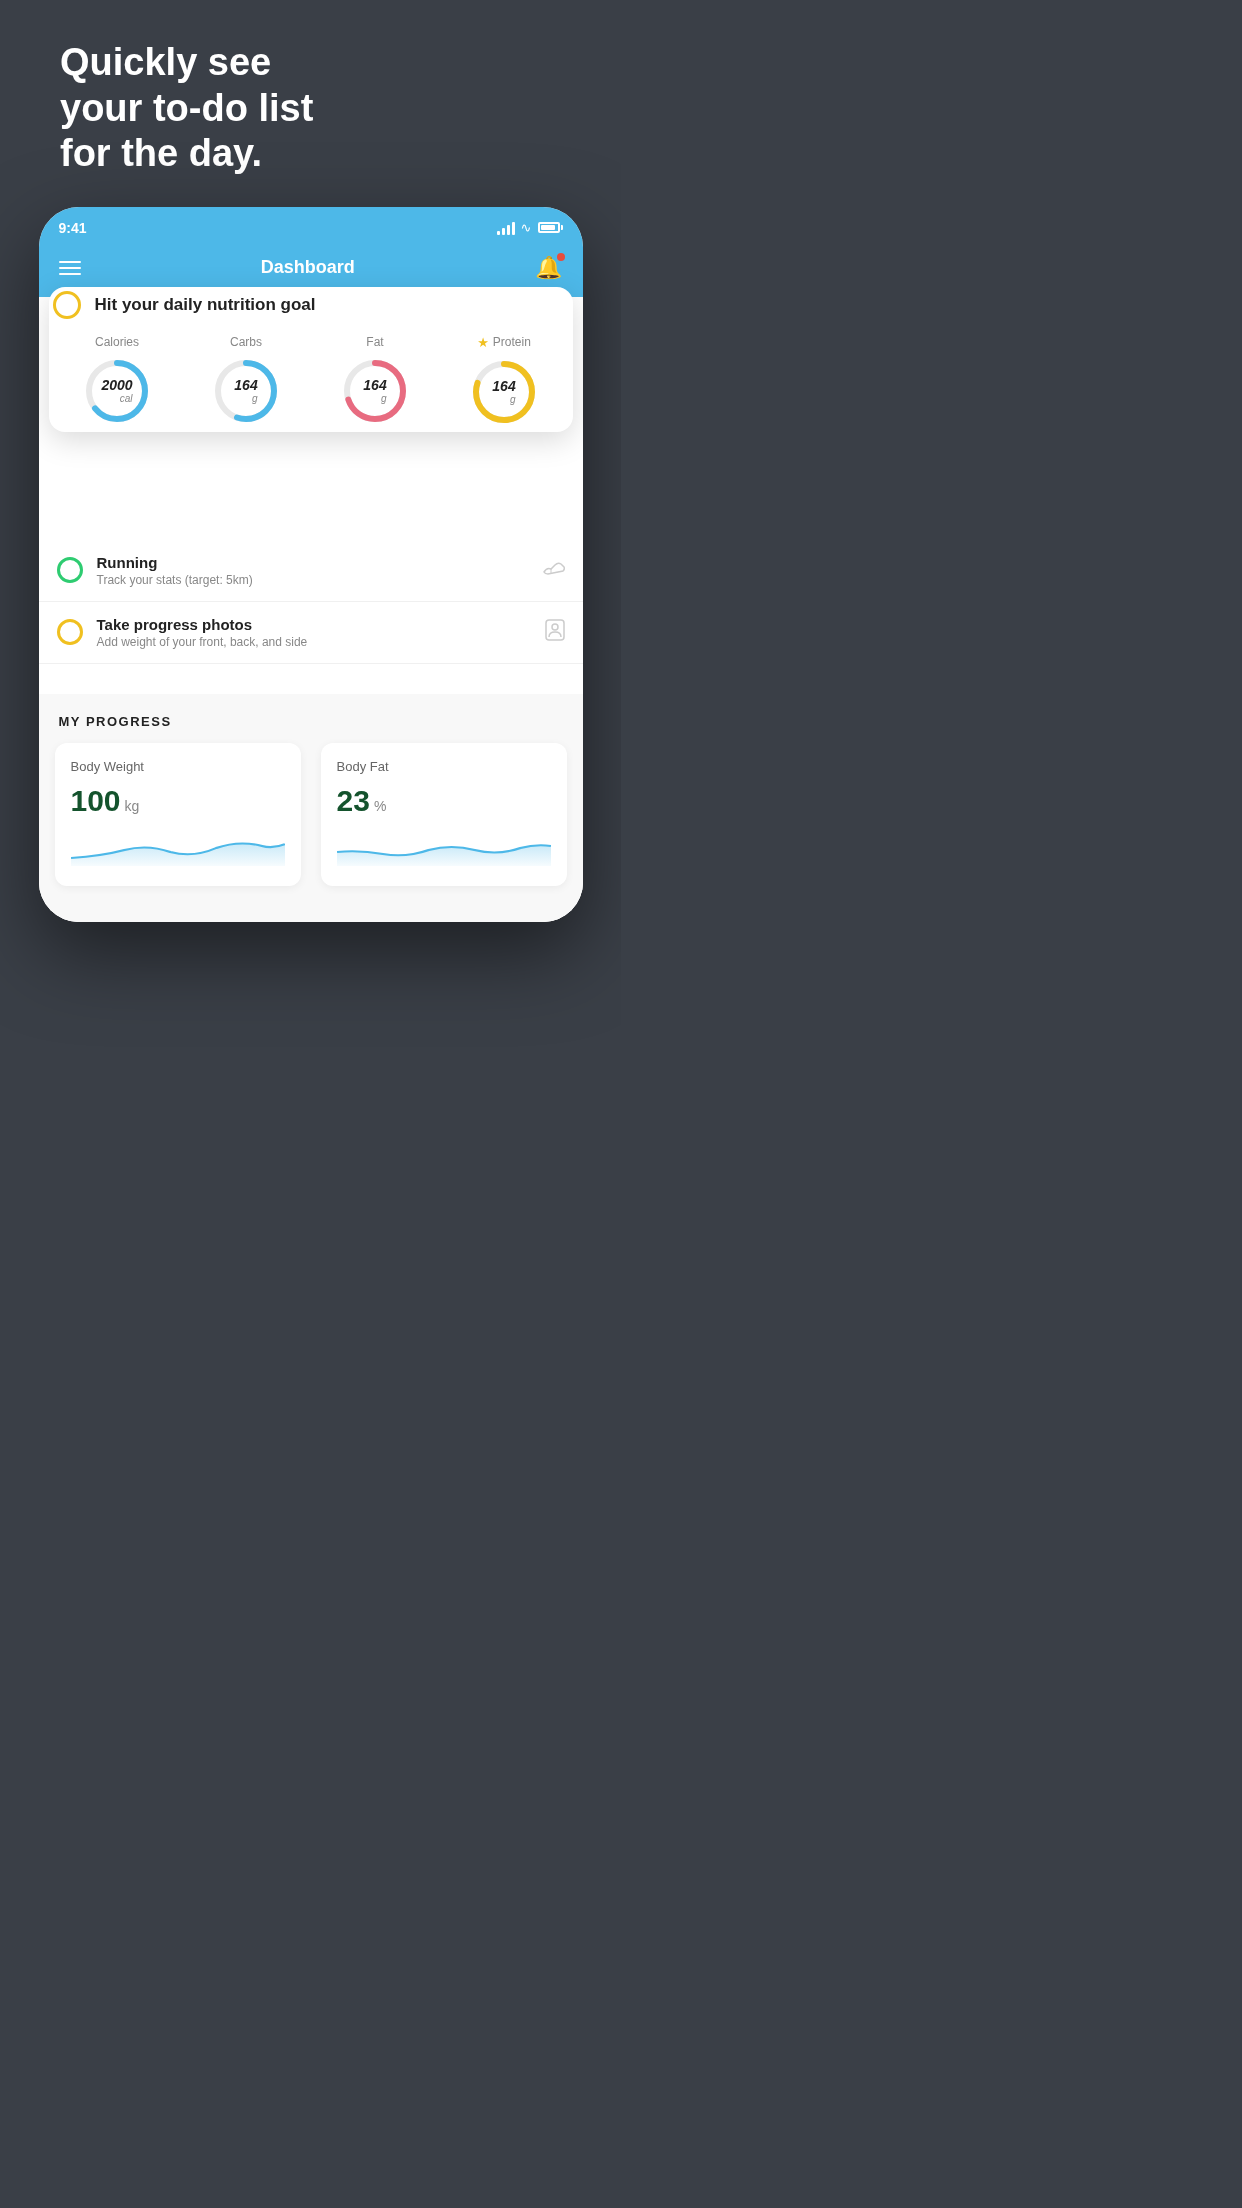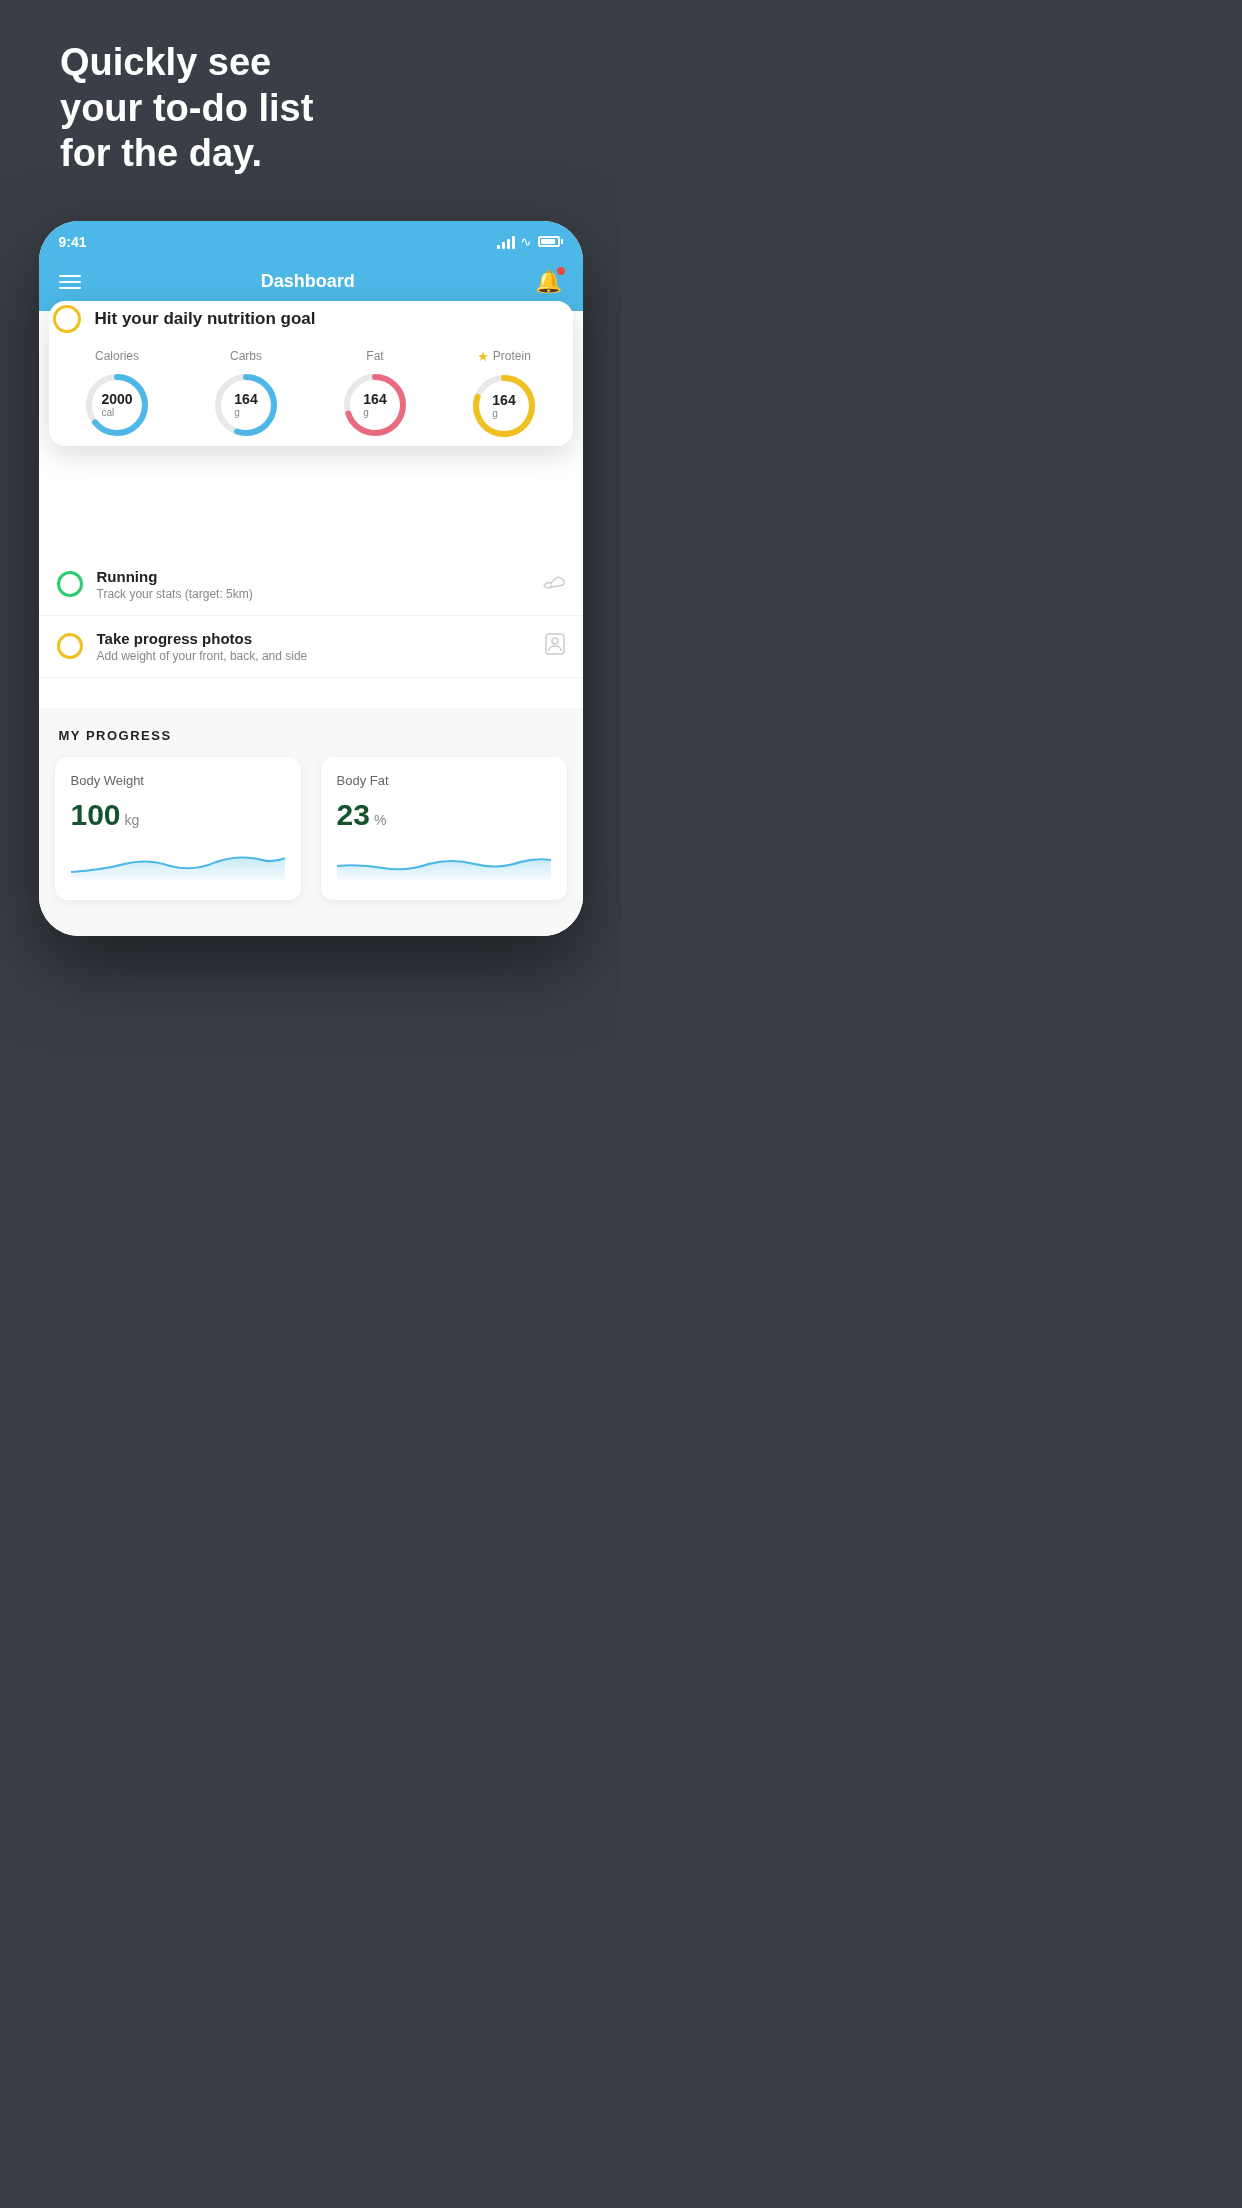--- a/index.html
+++ b/index.html
@@ -36,21 +36,21 @@
       font-size: 38px;
       font-weight: 800;
       line-height: 1.2;
     }
 
     
     .phone-container {
       position: relative;
       z-index: 2;
       width: 544px;
-      margin-top: 44px;
+      margin-top: 30px;
     }
 
     
     .phone {
       background: #f5f5f5;
       border-radius: 40px;
       overflow: hidden;
       box-shadow: 0 30px 80px rgba(0,0,0,0.5);
       position: relative;
     }
@@ -231,22 +231,23 @@
       height: 72px;
     }
     .ring-chart svg {
       transform: rotate(-90deg);
     }
     .ring-center {
       position: absolute;
       top: 50%;
       left: 50%;
       transform: translate(-50%, -50%);
-      text-align: left;
+      text-align: right;
       line-height: 1.1;
+      font-style: italic;
     }
     .ring-value {
       font-size: 14px;
       font-weight: 700;
       color: #222;
     }
     .ring-unit {
       font-size: 10px;
       color: #888;
     }

